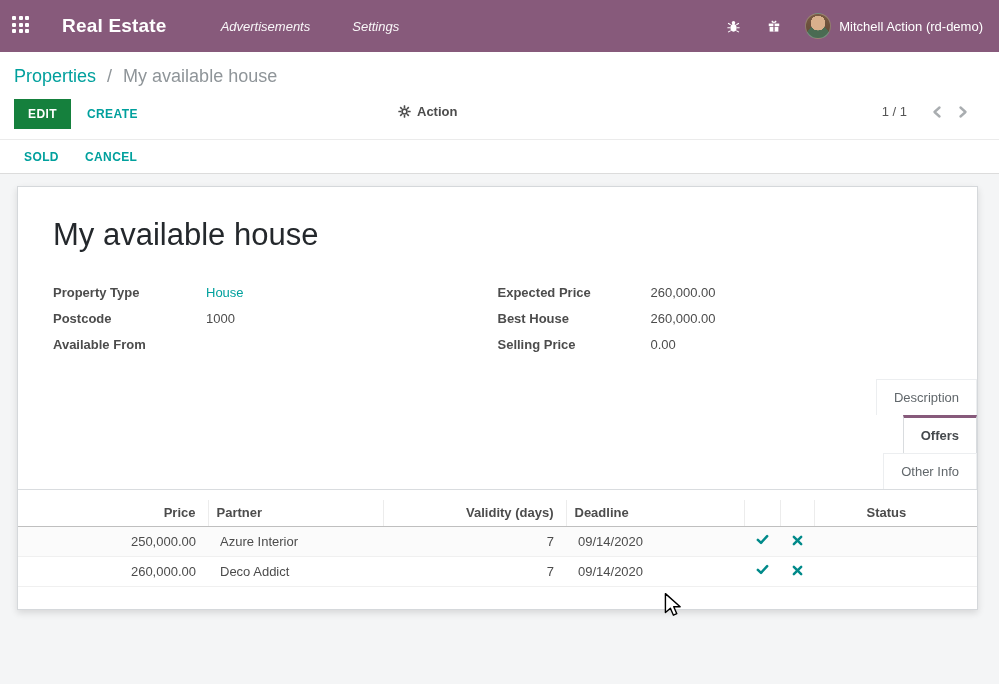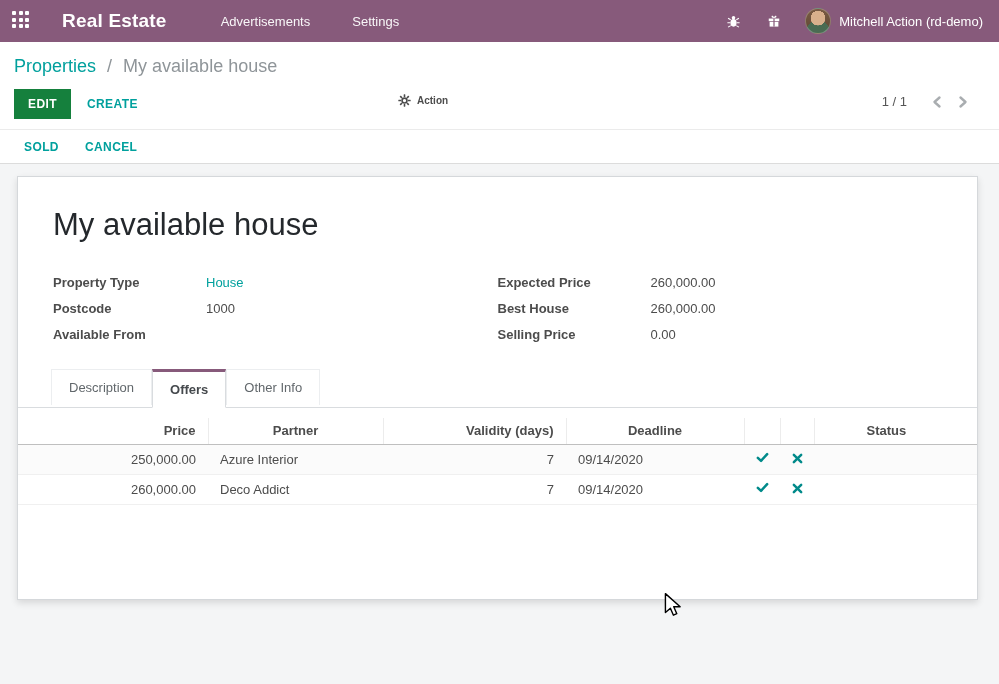--- a/index.html
+++ b/index.html
@@ -6,29 +6,29 @@
   html,body { width:999px; height:684px; overflow:hidden; }
   body {
     font-family:"Liberation Sans", sans-serif;
     background:#f4f5f6;
     color:#4c4c4c;
     position:relative;
   }
 
   
   .navbar {
-    height:42px; background:#875A7B; display:flex; align-items:center;
+    height:52px; background:#875A7B; display:flex; align-items:center;
     color:#fff; padding:0 16px 0 12px;
   }
   .apps-toggle { width:20px; height:20px; display:grid;
     grid-template-columns:repeat(3,4px); grid-template-rows:repeat(3,4px);
     gap:2.5px; cursor:pointer; margin-right:30px; }
   .apps-toggle span { background:#fff; border-radius:1px; }
   .brand { font-size:19px; font-weight:700; letter-spacing:.2px; margin-right:54px; }
-  .nav-menu { font-size:13px; margin-right:42px; cursor:pointer; opacity:.95; }
+  .nav-menu { font-size:13px; margin-right:42px; cursor:pointer; opacity:.95;font-style:italic; }
   .nav-right { margin-left:auto; display:flex; align-items:center; }
   .nav-icon { margin-left:26px; display:flex; align-items:center; cursor:pointer; }
   .avatar {
     width:26px; height:26px; border-radius:50%; margin-left:24px; margin-right:8px;
     background:
       radial-gradient(circle at 50% 38%, #d9b08c 0 38%, transparent 39%),
       radial-gradient(circle at 50% 95%, #4a6b52 0 45%, transparent 46%),
       linear-gradient(#7a5b43, #5d4634);
     border:1px solid rgba(255,255,255,.25);
   }
@@ -43,21 +43,21 @@
   .buttons-row { display:flex; align-items:center; margin-top:11px; position:relative; height:31px; }
   .btn-primary {
     background:#15803d; color:#fff; border:none; font-size:12px; font-weight:700;
     letter-spacing:.4px; padding:8px 14px; cursor:pointer; font-family:inherit;
   }
   .btn-link {
     background:none; border:none; color:#00A09D; font-size:12px; font-weight:700;
     letter-spacing:.4px; margin-left:16px; cursor:pointer; font-family:inherit;
   }
   .action-menu { position:absolute; left:384px; top:6px; display:flex; align-items:center;
-    gap:6px; font-size:10px; font-weight:700; color:#4c4c4c; cursor:pointer; }
+    gap:6px; font-size:13px; font-weight:700; color:#4c4c4c; cursor:pointer; }
   .pager { position:absolute; right:14px; top:6px; display:flex; align-items:center; gap:14px; }
   .pager-count { font-size:13px; color:#555; margin-right:10px; }
   .pager-arrow { cursor:pointer; display:flex; align-items:center; }
 
   
   .statusbar {
     background:#fff; height:35px; border-top:1px solid #ebebeb; border-bottom:1px solid #dcdcdc;
     display:flex; align-items:center; padding-left:24px;
   }
   .status-btn {
@@ -74,21 +74,21 @@
   .sheet-title { font-size:31px; font-weight:400; color:#24282c; margin-bottom:32px; }
   .field-groups { display:flex; }
   .field-group { width:446px; display:grid; grid-template-columns:153px 1fr; row-gap:11px; font-size:13px; align-items:baseline; }
   .field-label { font-weight:700; color:#4c4c4c; }
   .field-value { color:#4c4c4c; }
   .field-value.link { color:#00A09D; cursor:pointer; }
 
   
   .notebook-header {
     display:flex; margin:27px -35px 0 -35px; padding-left:33px;
-    border-bottom:1px solid #d9dcdf; align-items:flex-start;
+    border-bottom:1px solid #d9dcdf; align-items:flex-end;flex-direction:column;
   }
   .tab {
     font-size:13px; padding:10px 17px; color:#61676b; cursor:pointer; background:#fff;
     border:1px solid #eceef0; border-bottom:none; margin-bottom:0;
   }
   .tab.active {
     border:1px solid #d9dcdf; border-top:3px solid #875A7B; border-bottom:1px solid #fff;
     margin-bottom:-1px; padding-top:10px; font-weight:700; color:#45494d;
   }
 
@@ -98,21 +98,21 @@
     font-weight:700; color:#4c4c4c; text-align:left; padding:5px 8px; height:26px;
     border-bottom:1px solid #bfbfbf; border-right:1px solid #ececec; cursor:pointer;
     white-space:nowrap; overflow:hidden;
   }
   .offers-table th:last-child { border-right:none; }
   .offers-table td { padding:7px 8px; height:29px; color:#4c4c4c; white-space:nowrap; overflow:hidden; }
   .offers-table tbody tr { border-top:1px solid #f0f0f0; border-bottom:1px solid #f0f0f0; cursor:pointer; }
   .offers-table tbody tr:nth-child(odd) { background:#fbfbfb; }
   th.num, td.num { text-align:right; padding-right:12px; }
   td.cell-partner, td.cell-deadline { padding-left:12px; }
-  th.h-partner, th.h-deadline { padding-left:8px;text-align:center; }
+  th.h-partner, th.h-deadline { padding-left:8px; }
   th.h-status { padding-left:52px; }
   td.cell-icon { text-align:center; padding:0; }
   .row-icon-btn { background:none; border:none; cursor:pointer; padding:2px 4px; }
 
   
   .mouse-cursor { position:absolute; left:662px; top:592px; z-index:50; pointer-events:none; }
 </style>
 </head>
 <body>
 

